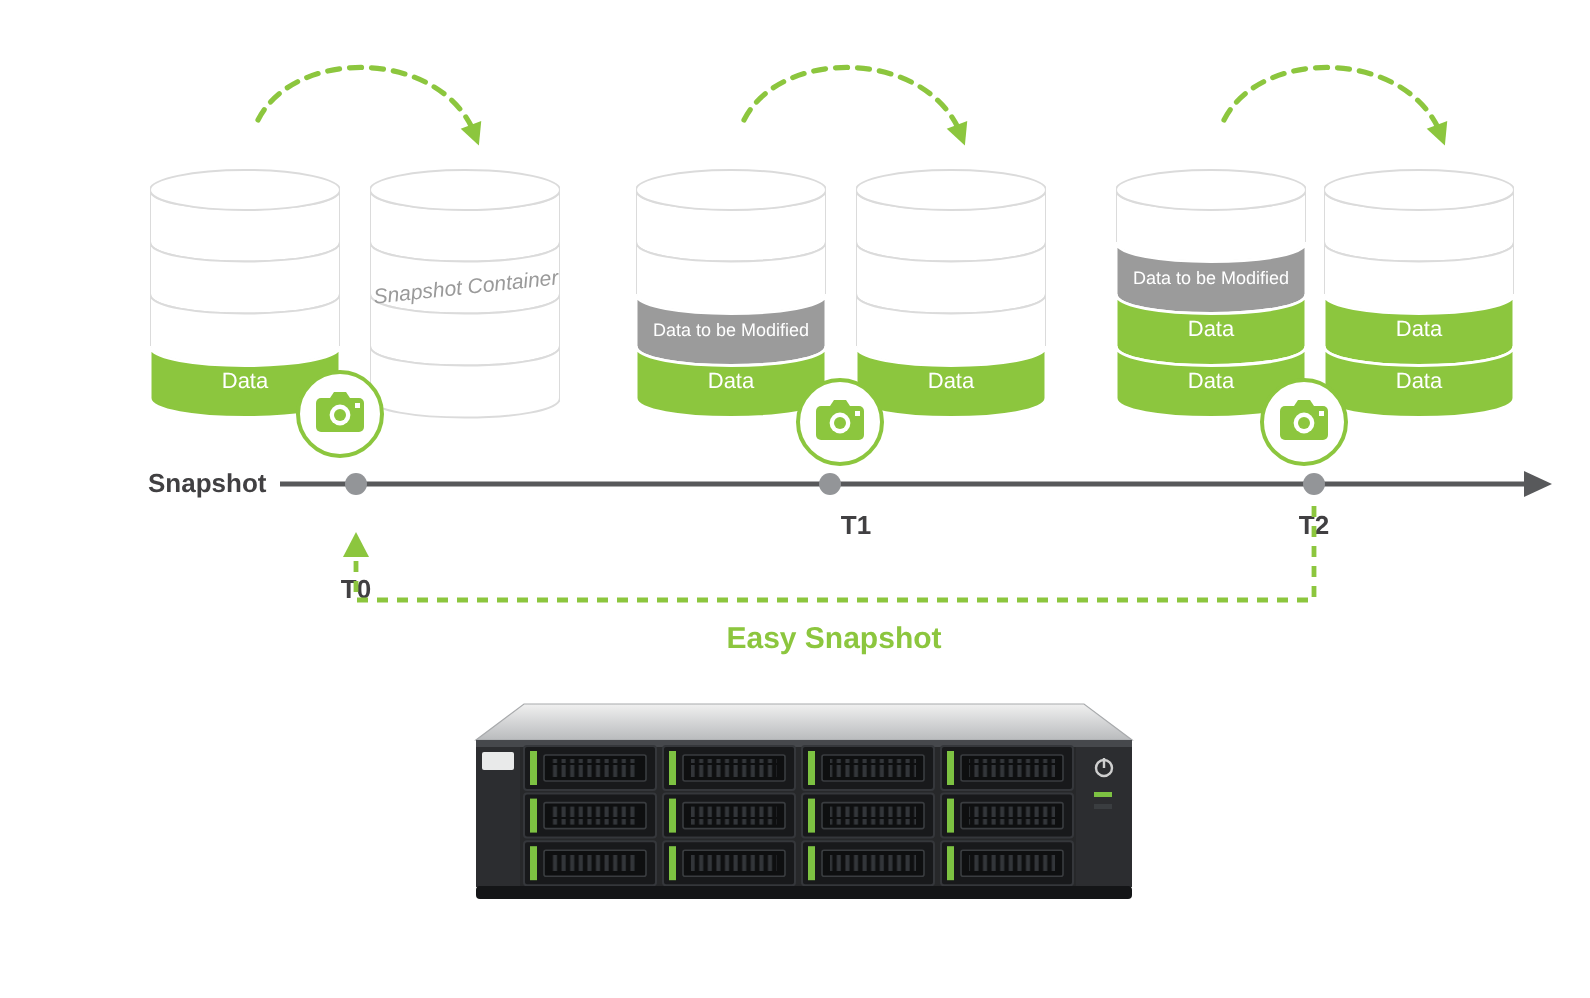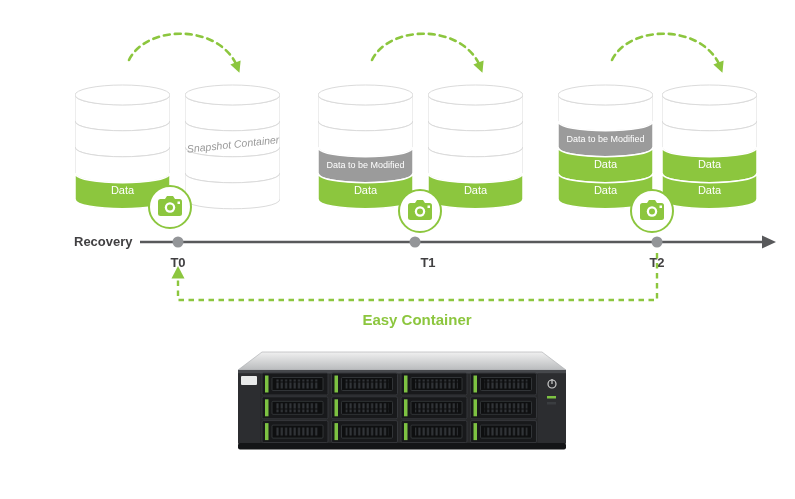--- a/index.html
+++ b/index.html
@@ -134,37 +134,37 @@
   <div class="camera" style="left:630px;top:189px;">
     <svg width="28" height="24" viewBox="0 0 28 24">
       <path d="M9 4 L11 1 h6 l2 3 Z" fill="#8CC63E"></path>
       <rect x="2" y="4" width="24" height="17" rx="2.5" fill="#8CC63E"></rect>
       <circle cx="14" cy="12.5" r="5.2" fill="#fff"></circle>
       <circle cx="14" cy="12.5" r="3" fill="#8CC63E"></circle>
       <rect x="21.5" y="6.5" width="2.5" height="2.5" fill="#fff"></rect>
     </svg>
   </div>
 
-  <div class="timeline-label">Recovery</div>
+  <div class="timeline-label">Snapshot</div>
   <svg class="abs" style="left:0;top:225px;" width="795" height="45" viewBox="0 0 795 45">
     <line x1="140" y1="17" x2="763" y2="17" stroke="#58595B" stroke-width="2.4"></line>
     <polygon points="762,10.5 776,17 762,23.5" fill="#58595B"></polygon>
     <circle cx="178" cy="17" r="5.5" fill="#939598"></circle>
     <circle cx="415" cy="17" r="5.5" fill="#939598"></circle>
     <circle cx="657" cy="17" r="5.5" fill="#939598"></circle>
   </svg>
-  <div class="tick-label" style="left:178px;">T0</div>
+  <div class="tick-label" style="left:178px;margin-top:32px;">T0</div>
   <div class="tick-label" style="left:428px;">T1</div>
   <div class="tick-label" style="left:657px;text-align:center;">T2</div>
 
   <svg class="abs" style="left:0;top:245px;" width="795" height="70" viewBox="0 0 795 70">
     <path d="M657 8 V55 H178 V33" fill="none" stroke="#8CC63E" stroke-width="2.4" stroke-dasharray="5.5 4.5"></path>
     <polygon points="178,21 171.5,33.5 184.5,33.5" fill="#8CC63E"></polygon>
   </svg>
-  <div class="recovery-label">Easy Container</div>
+  <div class="recovery-label">Easy Snapshot</div>
 
   <svg class="abs" style="left:228px;top:346px;" width="348" height="108" viewBox="0 0 348 108">
     <defs>
       <pattern id="vents" width="4.3" height="9" patternUnits="userSpaceOnUse">
         <rect width="4.3" height="9" fill="#0e0f10"></rect>
         <rect x="1.2" y="0.5" width="2" height="8" fill="#33363a"></rect>
       </pattern>
       <linearGradient id="topg" x1="0" y1="0" x2="0" y2="1">
         <stop offset="0" stop-color="#f0f0f0"></stop>
         <stop offset="1" stop-color="#b9bbbd"></stop>

